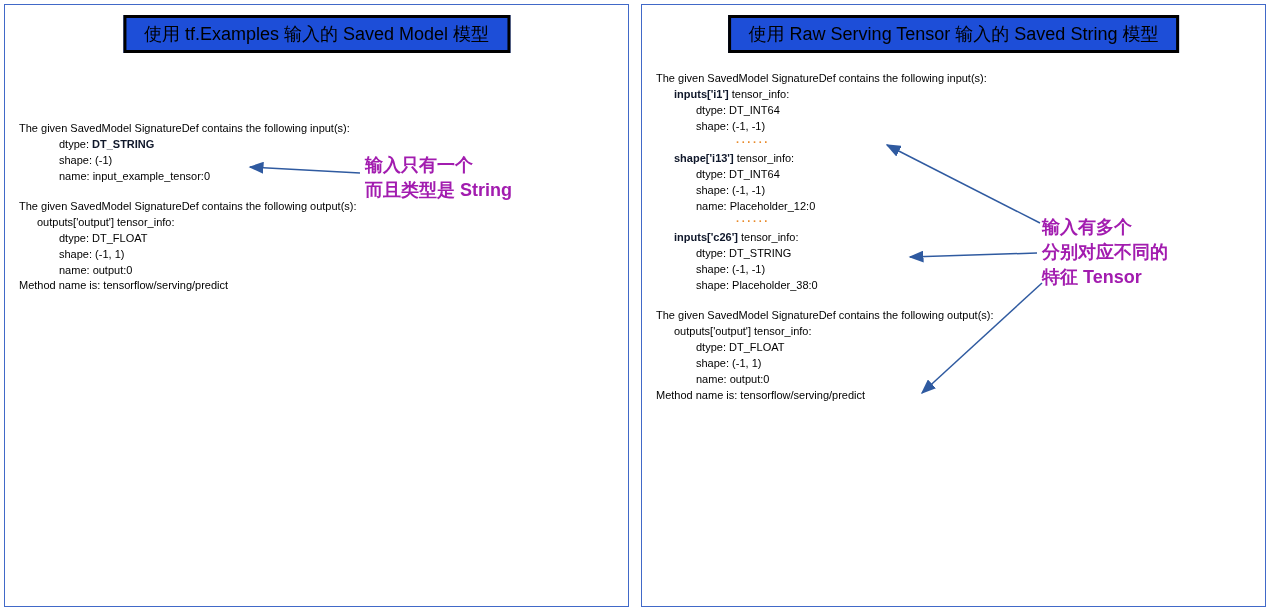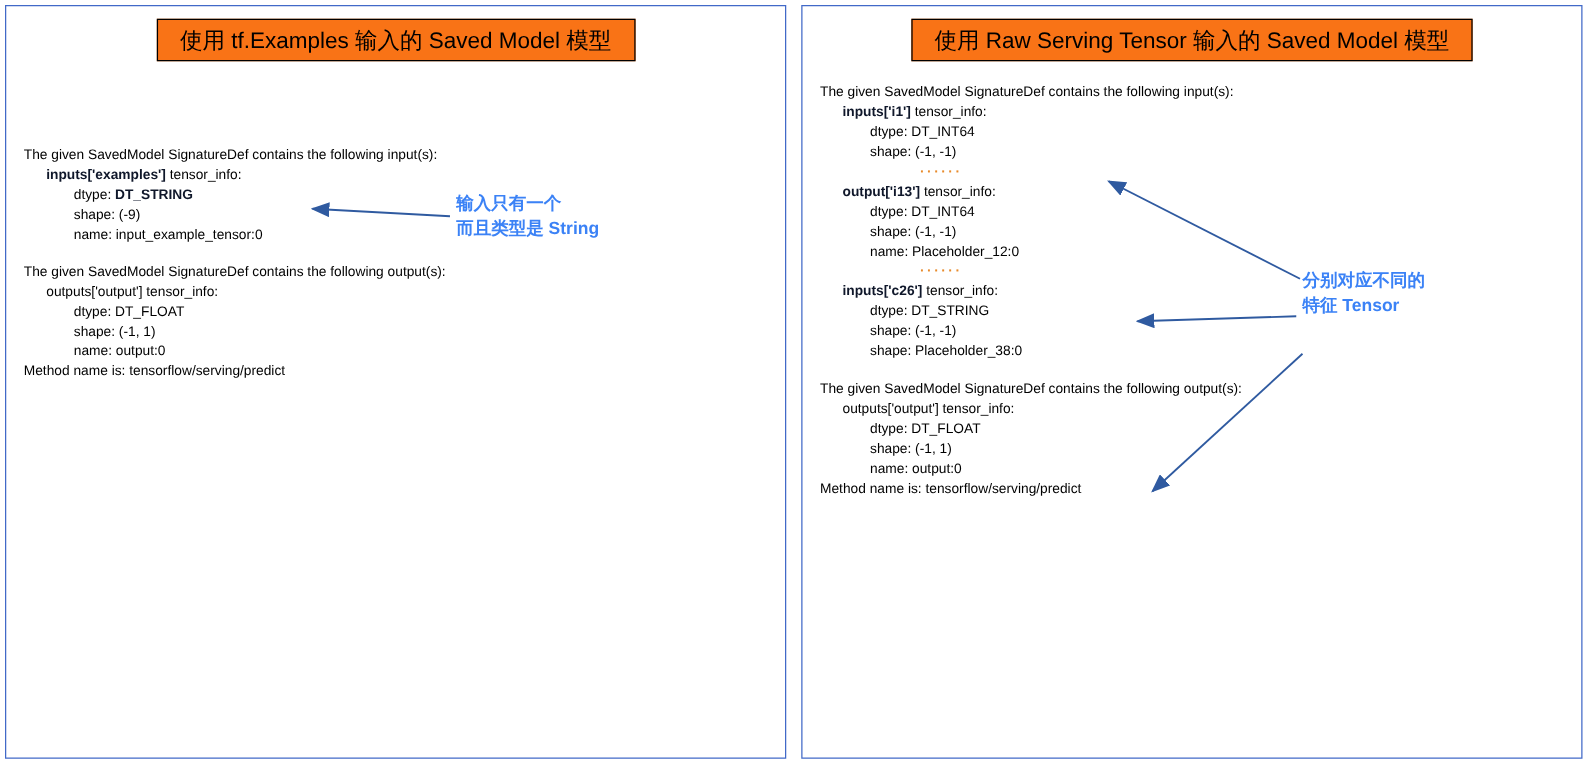--- a/index.html
+++ b/index.html
@@ -14,63 +14,60 @@
     gap: 12px;
     padding: 4px;
   }
   .panel {
     border: 1px solid #4169c8;
     flex: 1;
     position: relative;
     padding: 10px 14px;
   }
   .panel-title {
-    background: #f97316;
-    border: 1px solid #000000;
+    background: #1d4ed8;
+    border: 3px solid #000000;
     font-size: 18px;
     padding: 4px 18px;
     display: inline-block;
     position: relative;
     left: 50%;
     transform: translateX(-50%);
     margin-bottom: 18px;
   }
   .content {
     font-size: 11px;
     line-height: 1.45;
   }
   .in1 { padding-left: 18px; }
   .in2 { padding-left: 40px; }
   .kw { color: #0f172a; font-weight: 600; }
   .dots { color: #e88a2a; font-weight: 700; letter-spacing: 2px; padding-left: 80px; }
   .annotation {
     position: absolute;
-    color: #3b82f6;
+    color: #a21caf;
     font-weight: 700;
-    font-size: 14px;
+    font-size: 18px;
     line-height: 1.4;
   }
   .left .content { margin-top: 50px; }
   svg.arrows { position: absolute; top: 0; left: 0; pointer-events: none; }
   .spacer { height: 14px; }
 </style>
 </head>
 <body>
 
 <div class="panel left">
   <div class="panel-title">使用 tf.Examples 输入的 Saved Model 模型</div>
   <div class="content">
     <div>The given SavedModel SignatureDef contains the following input(s):</div>
-    <div class="in1">
-      <span class="kw">inputs['examples']</span><span> tensor_info:</span>
-    </div>
     <div class="in2">
       <span>dtype: </span><span class="kw">DT_STRING</span>
     </div>
-    <div class="in2">shape: (-9)</div>
+    <div class="in2">shape: (-1)</div>
     <div class="in2">name: input_example_tensor:0</div>
     <div class="spacer"></div>
     <div>The given SavedModel SignatureDef contains the following output(s):</div>
     <div class="in1">outputs['output'] tensor_info:</div>
     <div class="in2">dtype: DT_FLOAT</div>
     <div class="in2">shape: (-1, 1)</div>
     <div class="in2">name: output:0</div>
     <div>Method name is: tensorflow/serving/predict</div>
   </div>
   <div class="annotation" style="left:360px; top:148px;">
@@ -81,33 +78,33 @@
     <defs>
       <marker id="ahL" markerWidth="10" markerHeight="8" refX="9" refY="4" orient="auto">
         <path d="M0,0 L10,4 L0,8 z" fill="#2f5aa0"></path>
       </marker>
     </defs>
     <line x1="355" y1="168" x2="245" y2="162" stroke="#2f5aa0" stroke-width="1.5" marker-end="url(#ahL)"></line>
   </svg>
 </div>
 
 <div class="panel right">
-  <div class="panel-title">使用 Raw Serving Tensor  输入的 Saved Model 模型</div>
+  <div class="panel-title">使用 Raw Serving Tensor  输入的 Saved String 模型</div>
   <div class="content">
     <div>The given SavedModel SignatureDef contains the following input(s):</div>
 
     <div class="in1">
       <span class="kw">inputs['i1']</span><span> tensor_info:</span>
     </div>
     <div class="in2">dtype: DT_INT64</div>
     <div class="in2">shape: (-1, -1)</div>
     <div class="dots">······</div>
 
     <div class="in1">
-      <span class="kw">output['i13']</span><span> tensor_info:</span>
+      <span class="kw">shape['i13']</span><span> tensor_info:</span>
     </div>
     <div class="in2">dtype: DT_INT64</div>
     <div class="in2">shape: (-1, -1)</div>
     <div class="in2">name: Placeholder_12:0</div>
     <div class="dots">······</div>
 
     <div class="in1">
       <span class="kw">inputs['c26']</span><span> tensor_info:</span>
     </div>
     <div class="in2">dtype: DT_STRING</div>
@@ -117,20 +114,21 @@
     <div class="spacer"></div>
     <div>The given SavedModel SignatureDef contains the following output(s):</div>
     <div class="in1">outputs['output'] tensor_info:</div>
     <div class="in2">dtype: DT_FLOAT</div>
     <div class="in2">shape: (-1, 1)</div>
     <div class="in2">name: output:0</div>
     <div>Method name is: tensorflow/serving/predict</div>
   </div>
 
   <div class="annotation" style="left:400px; top:210px;">
+    <div>输入有多个</div>
     <div>分别对应不同的</div>
     <div>特征 Tensor</div>
   </div>
 
   <svg class="arrows" width="640" height="600">
     <defs>
       <marker id="ahR" markerWidth="10" markerHeight="8" refX="9" refY="4" orient="auto">
         <path d="M0,0 L10,4 L0,8 z" fill="#2f5aa0"></path>
       </marker>
     </defs>

